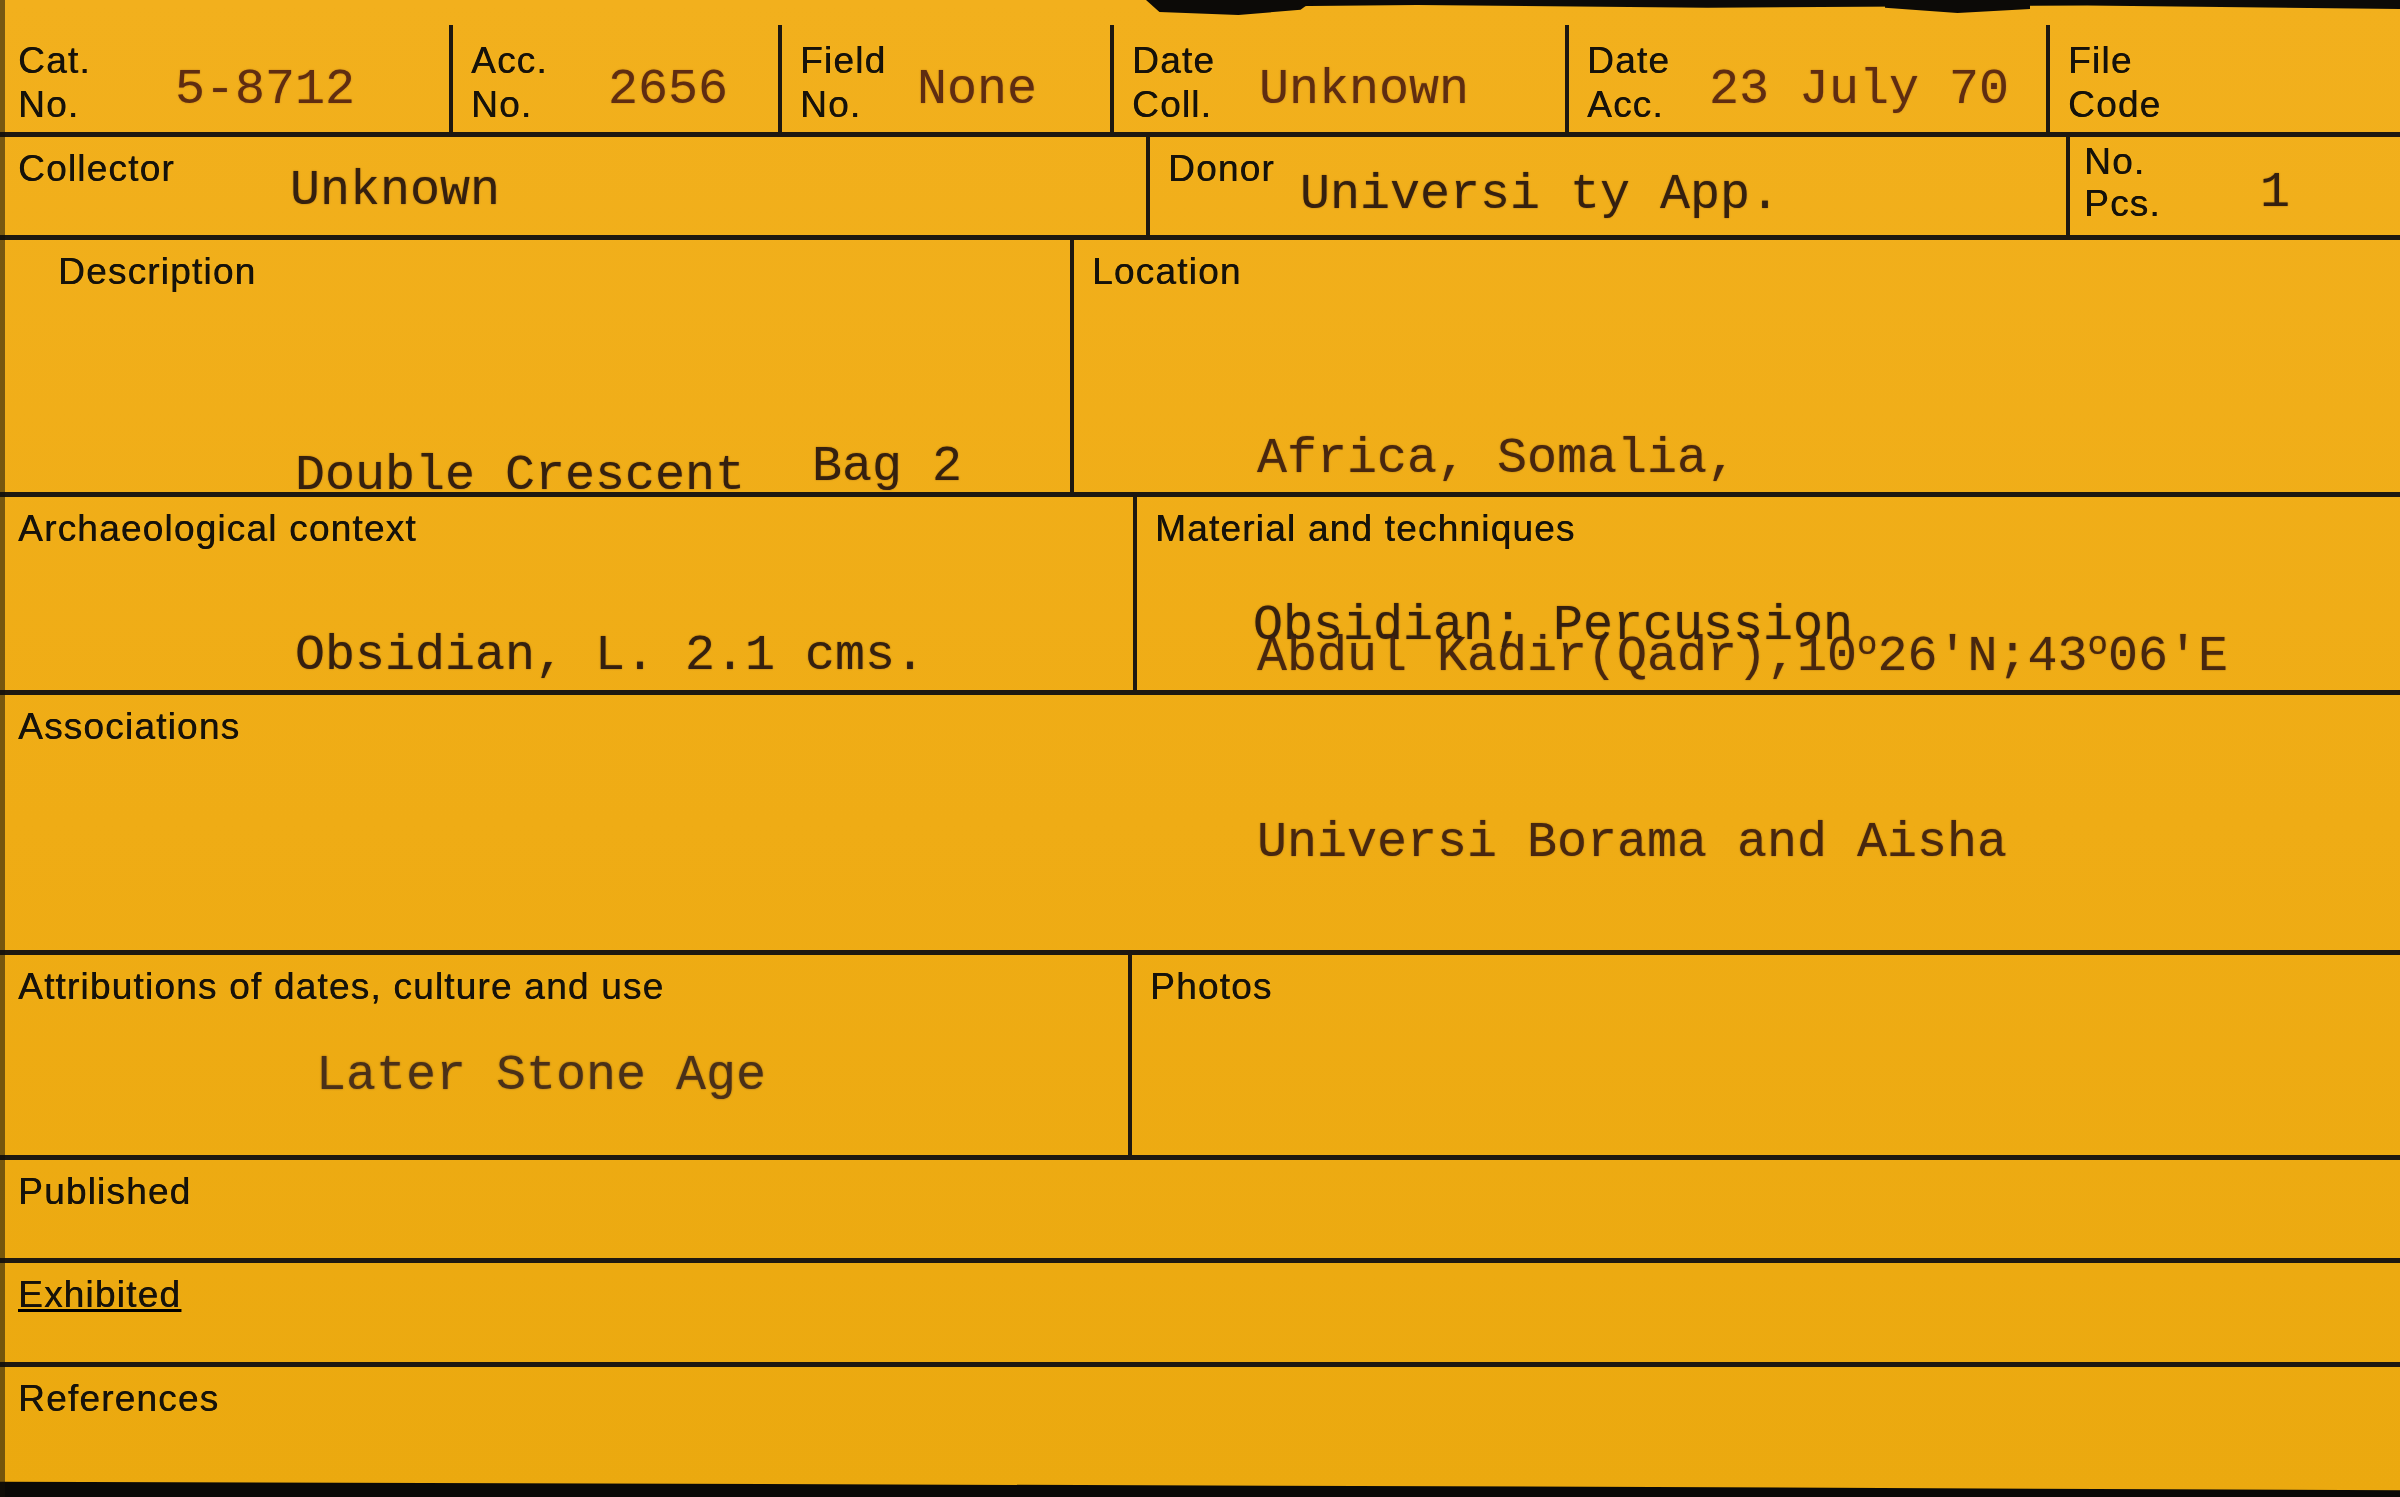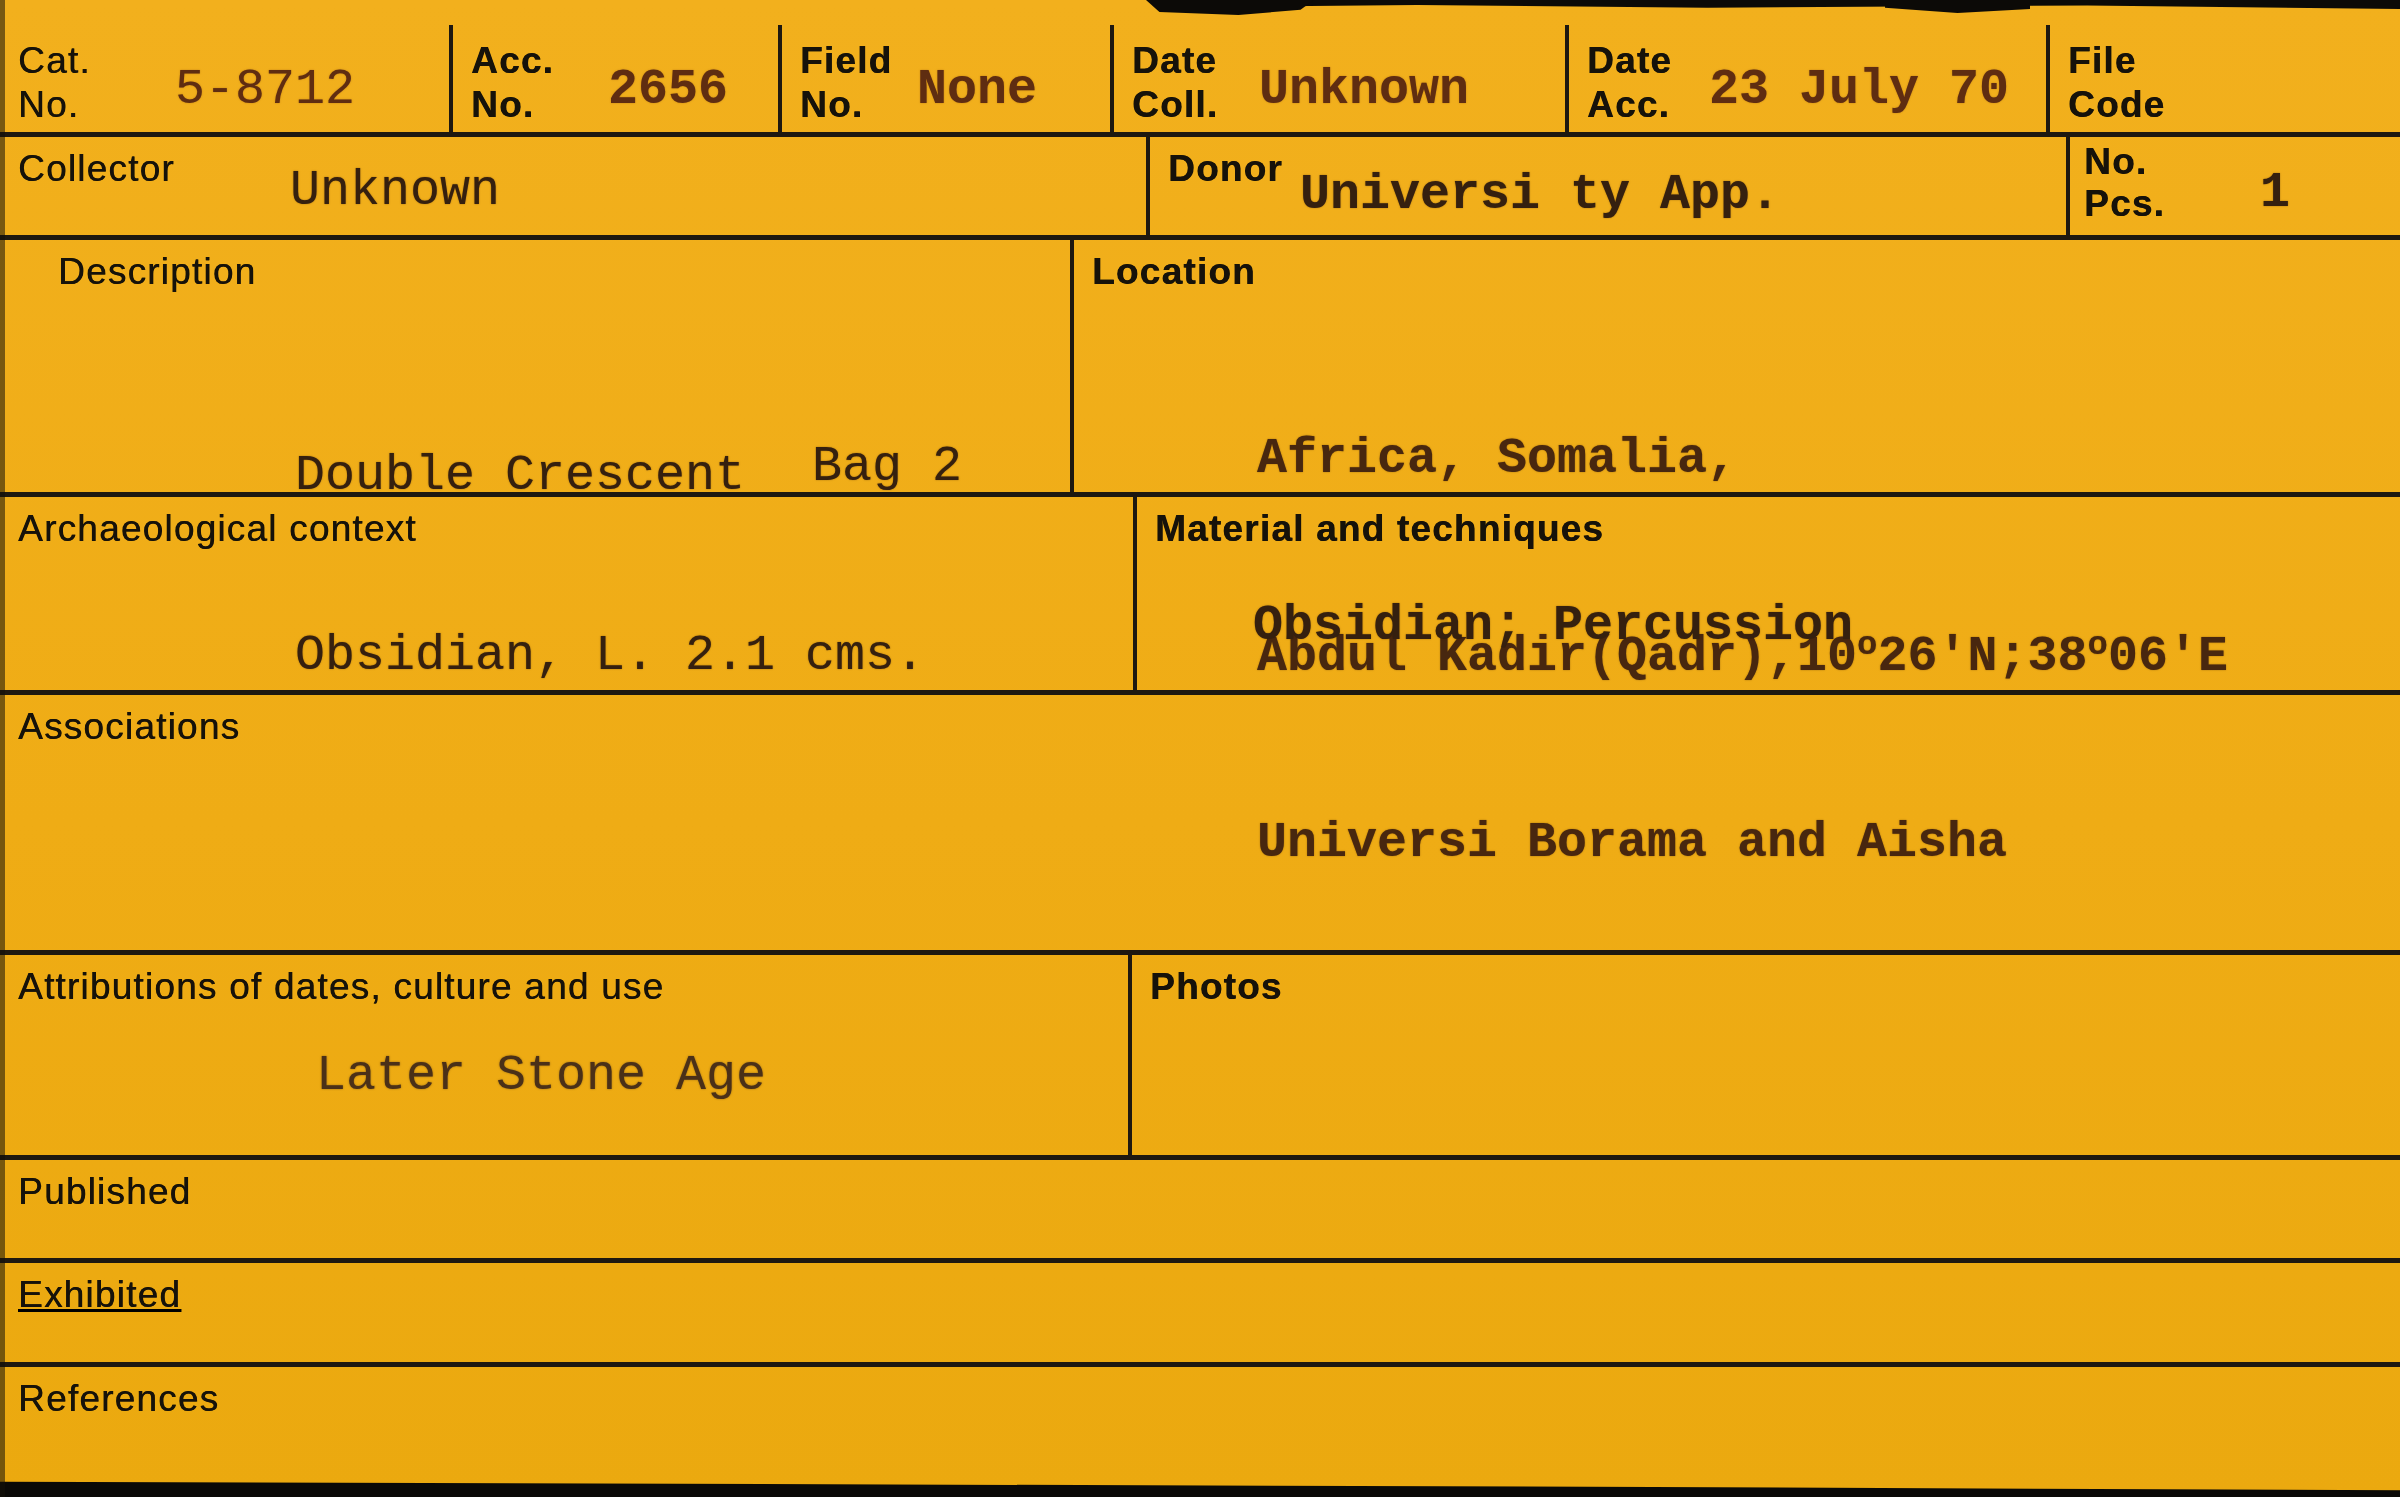--- a/index.html
+++ b/index.html
@@ -18,21 +18,21 @@
   .row--people   {top:137px; height:98px;}
   .row--desc     {top:240px; height:252px;}
   .row--context  {top:497px; height:193px;}
   .row--assoc    {top:695px; height:255px;}
   .row--attrib   {top:955px; height:200px;}
   .row--published{top:1160px;height:98px;}
   .row--exhibited{top:1263px;height:99px;}
   .row--refs     {top:1367px;height:113px;border-bottom:none;}
   
   .cell{position:absolute;top:0;bottom:0;}
-  .vline{border-left:4px solid #1e1810;font-weight:bold;}
+  .vline{border-left:4px solid #1e1810;}
   .hcell{top:25px;}
   
   .flabel{
     font-size:37px;line-height:44px;letter-spacing:1.2px;color:#16120a;
     padding:14px 0 0 18px;text-shadow:0.5px 0 0 #16120a;
   }
   .flabel span{display:block;}
   .slabel{
     font-size:37px;line-height:44px;letter-spacing:1.2px;color:#16120a;
     padding:10px 0 0 18px;text-shadow:0.5px 0 0 #16120a;
@@ -136,21 +136,21 @@
         <div class="tblock typed" style="left:295px;top:86px;line-height:60px;">
           <div>Double Crescent</div>
           <div>Obsidian, L. 2.1 cms.</div>
         </div>
         <span class="val typed" style="left:812px;top:198px;">Bag 2</span>
       </div>
       <div class="cell vline" style="left:1070px;width:1330px;">
         <div class="slabel">Location</div>
         <div class="tblock typed typed--loc" style="left:183px;top:64px;">
           <div>Africa, Somalia,</div>
-          <div><span>Abdul Kadir(Qadr),10</span><span class="dsup">o</span><span>26'N;38</span><span class="dsup">o</span><span>06'E</span></div>
+          <div><span>Abdul Kadir(Qadr),10</span><span class="dsup">o</span><span>26'N;43</span><span class="dsup">o</span><span>06'E</span></div>
           <div>Universi Borama and Aisha</div>
         </div>
       </div>
     </div>
 
     <div class="row row--context">
       <div class="cell" style="left:0;width:1133px;">
         <div class="slabel">Archaeological context</div>
       </div>
       <div class="cell vline" style="left:1133px;width:1267px;">

